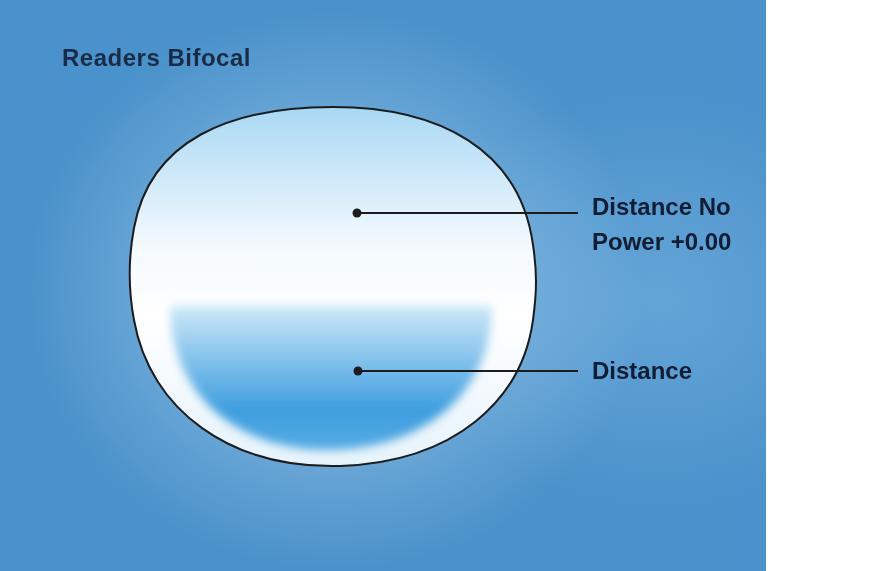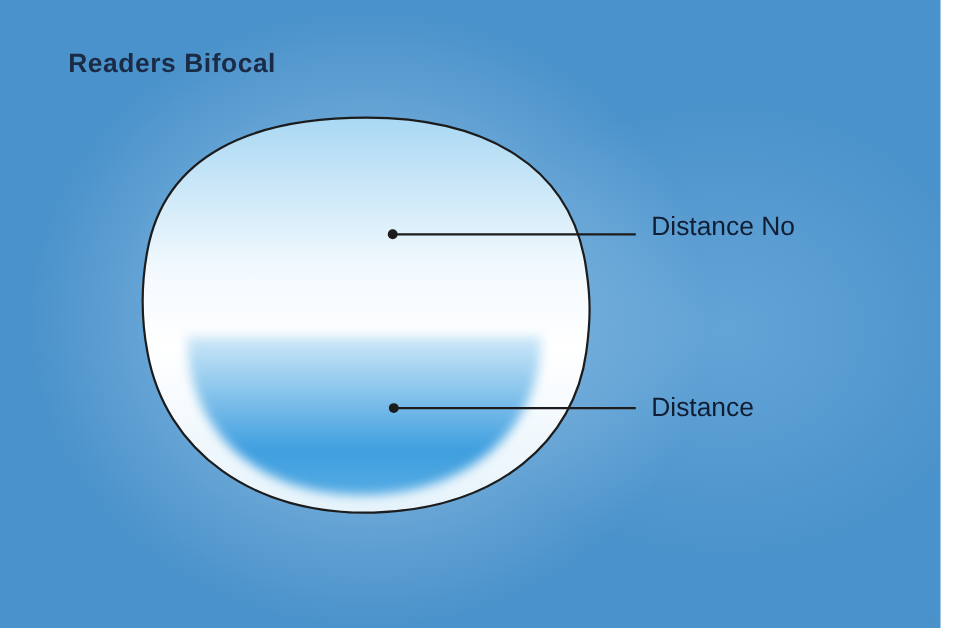--- a/index.html
+++ b/index.html
@@ -1,21 +1,21 @@
 <!DOCTYPE html>
 <html><head>
 <meta charset="utf-8">
 <style>
   html, body {
     margin: 0;
     padding: 0;
   }
   .canvas {
     position: relative;
-    width: 855px;
+    width: 766px;
     height: 571px;
     overflow: hidden;
     font-family: "Liberation Sans", sans-serif;
     background:
       radial-gradient(ellipse 430px 390px at 335px 290px, rgba(205,232,250,0.60), rgba(205,232,250,0) 72%),
       radial-gradient(ellipse 330px 280px at 660px 300px, rgba(160,208,242,0.30), rgba(160,208,242,0) 75%),
       radial-gradient(circle 950px at 400px 280px, rgba(0,0,0,0) 55%, rgba(14,66,120,0.22) 100%),
       #4a92cb;
   }
   .diagram-title {
@@ -23,21 +23,21 @@
     left: 62px;
     top: 44px;
     font-size: 24px;
     font-weight: 600;
     letter-spacing: 0.5px;
     color: #1b2b45;
   }
   .callout {
     position: absolute;
     font-size: 24px;
-    font-weight: 400;
+    font-weight: 700;
     line-height: 35px;
     color: #101d33;
     white-space: nowrap;
   }
   .callout-distance { left: 592px; top: 189px; }
   .callout-reading  { left: 592px; top: 353px; }
   svg.scene {
     position: absolute;
     left: 0;
     top: 0;
@@ -101,19 +101,20 @@
 
     <line x1="357" y1="213" x2="578" y2="213" stroke="#1c1c1c" stroke-width="2"></line>
     <circle cx="357" cy="213" r="4.5" fill="#1c1c1c"></circle>
 
     <line x1="358" y1="371" x2="578" y2="371" stroke="#1c1c1c" stroke-width="2"></line>
     <circle cx="358" cy="371" r="4.5" fill="#1c1c1c"></circle>
   </svg>
 
   <div class="callout callout-distance">
     <div>Distance No</div>
+    <div>Power +0.00</div>
   </div>
 
   <div class="callout callout-reading">
     <div>Distance</div>
   </div>
 
 </div>
 
 </body></html>

